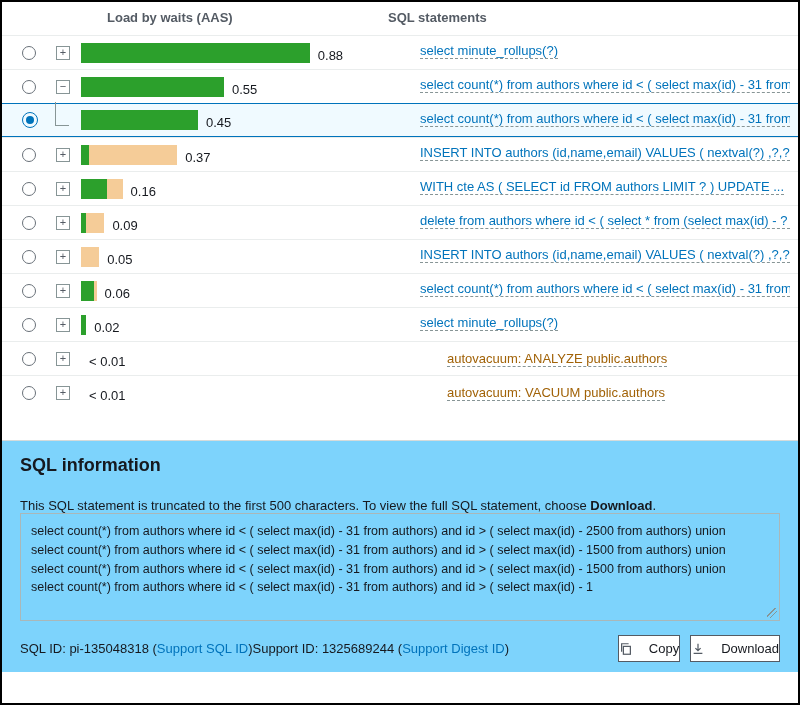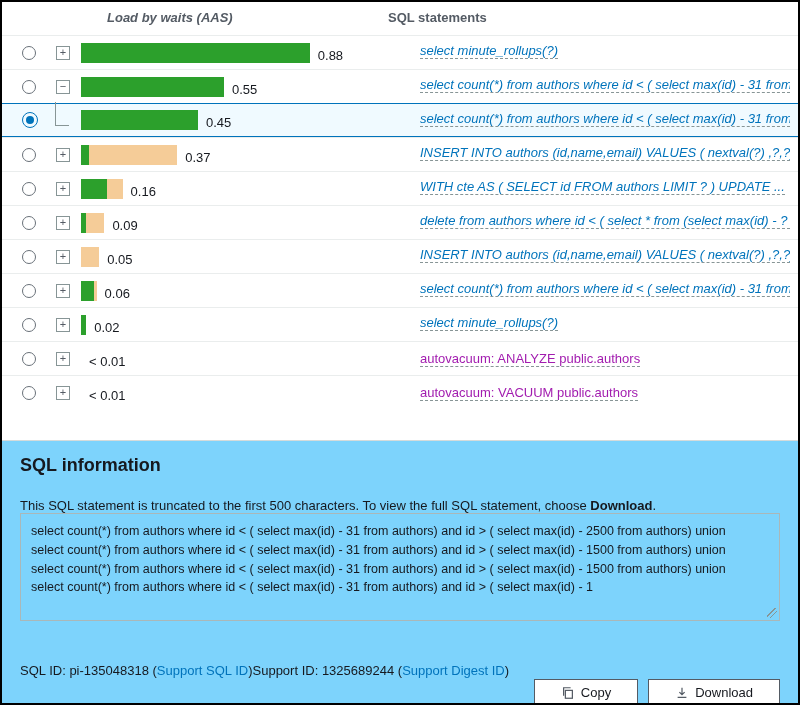--- a/index.html
+++ b/index.html
@@ -26,21 +26,21 @@
   .header-row {
     display: flex;
     padding: 8px 0 10px 0;
     font-weight: bold;
     color: #545b64;
   }
   .col-radio { width: 45px; flex-shrink: 0; }
   .col-expand { width: 32px; flex-shrink: 0; display:flex; align-items:center; justify-content:center; }
   .col-load { width: 335px; flex-shrink: 0; padding-left: 2px; }
   .col-sql { flex: 1; padding-left: 6px; }
-  .header-row .col-load { padding-left: 0; font-style: italic; }
+  .header-row .col-load { padding-left: 0; }
   .header-row .hdr { padding-left: 60px; }
   .data-row {
     display: flex;
     align-items: center;
     min-height: 34px;
     border-top: 1px solid #eaeded;
     padding: 3px 0;
   }
   .data-row.selected {
     background: #f0faff;
@@ -101,27 +101,27 @@
   .val { font-size:13px; color:#16191f; }
   .sql-link {
     color:#0073bb;
     border-bottom: 1px dashed #879596;
     cursor:pointer;
     white-space: nowrap;
     overflow: hidden;
     text-overflow: clip;
     display:inline-block;
     max-width: 370px;
-    font-style: italic;
   }
   .sql-static {
-    color:#a21caf;
+    color:#a16207;
     border-bottom: 1px dashed #879596;
     white-space: nowrap;
     display:inline-block;
+    margin-left:27px;
   }
   
   .details {
     border-top: 1px solid #d5dbdb;
     padding: 14px 18px 10px 18px;
     background:#7dd3fc;
   }
   .details h2 {
     font-size: 18px;
     font-weight: bold;
@@ -152,26 +152,25 @@
     align-items:center;
     justify-content: space-between;
     font-size: 13px;
   }
   .ids { display:flex; align-items:center; }
   .ids .link { color:#0073bb; cursor:pointer; }
   .btns { display:flex; gap:10px; }
   .btn {
     border:1px solid #545b64;
     background:#fff;
-    padding: 5px 26px;
+    padding: 5px 0;
     font-size:13px;
     cursor:pointer;
-    display:flex; align-items:center; gap:6px;
+    display:flex; align-items:center; gap:16px;
     color:#16191f;
-    margin-top:44px;
   }
   .btn svg { width:14px; height:14px; }
   
   .table-container::-webkit-scrollbar { height:16px; }
   .table-container::-webkit-scrollbar-track { background:#f2f3f3; }
   .table-container::-webkit-scrollbar-thumb { background:#c8cccf; }
 </style>
 </head>
 <body>
 

